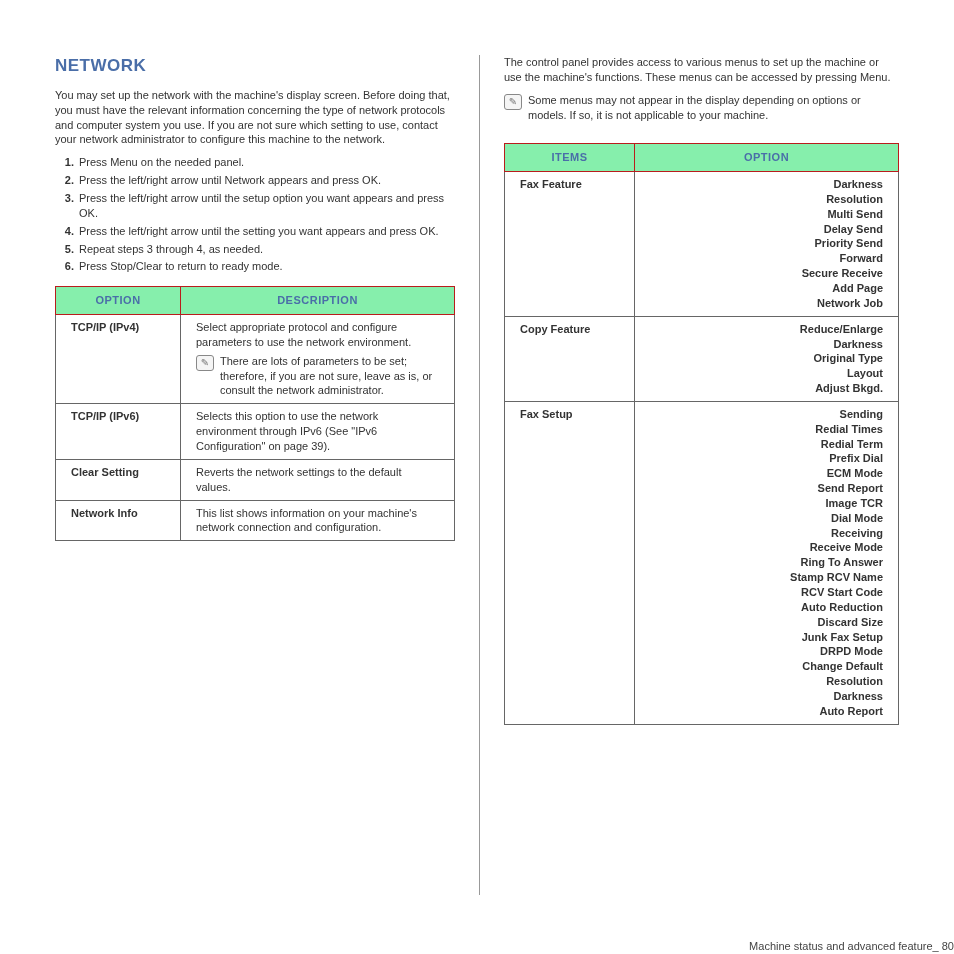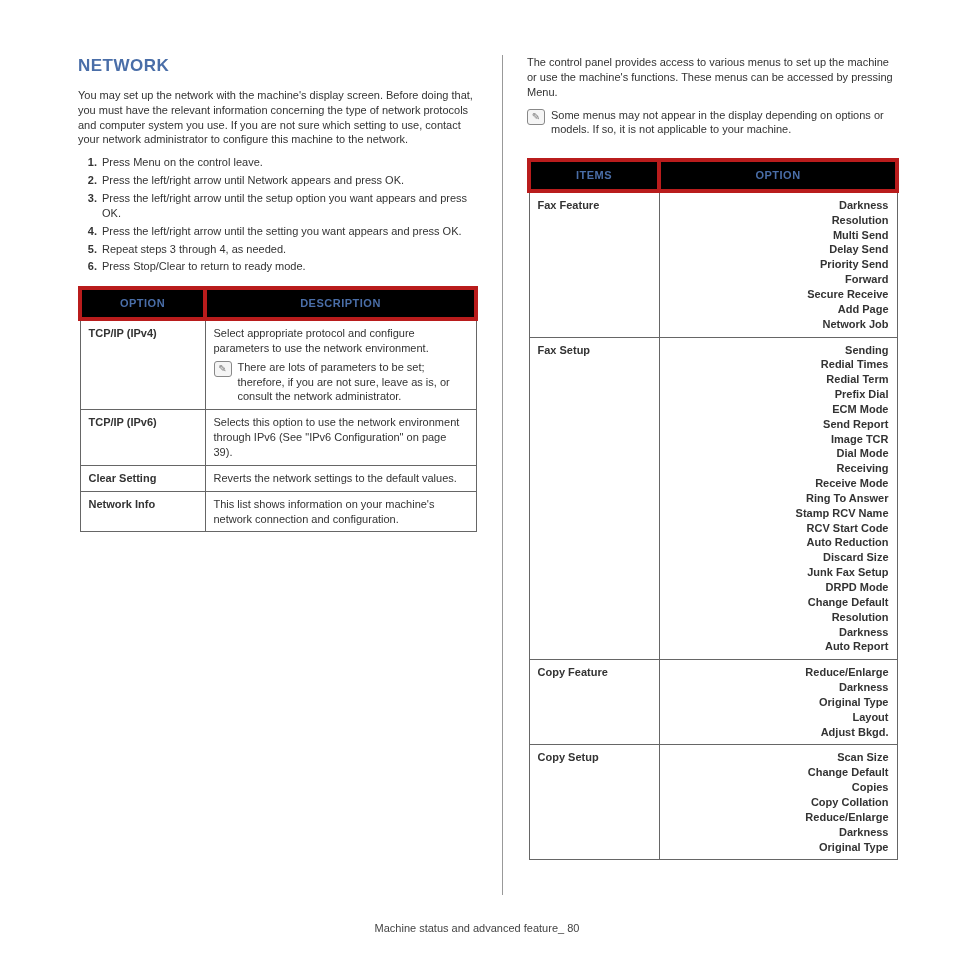--- a/index.html
+++ b/index.html
@@ -18,21 +18,20 @@
     padding: 55px 55px 0 55px;
     position: relative;
   }
   .columns {
     display: flex;
     gap: 20px;
   }
   .col-left {
     width: 400px;
     flex-shrink: 0;
-    margin-left: 23px;
   }
   .divider {
     width: 1px;
     background: #999;
     flex-shrink: 0;
     margin: 0 4px;
     height: 840px;
   }
   .col-right {
     flex: 1;
@@ -59,33 +58,33 @@
   ol.steps li::marker {
     font-weight: bold;
   }
   .b { font-weight: normal; }
   table {
     border-collapse: collapse;
     width: 100%;
     font-size: 11px;
   }
   th {
-    border: 4px solid #b91c1c;
-    background: #000000;
+    border: 1px solid #b91c1c;
+    background: #86efac;
     color: #4a6ea8;
     font-weight: bold;
     padding: 6px 8px;
     text-align: center;
     font-size: 11px;
     text-transform: uppercase;
     letter-spacing: 0.5px;
   }
   td {
     border: 1px solid #666;
-    padding: 5px 8px;
+    padding: 5px 15px;
     vertical-align: top;
   }
   td.opt { font-weight: bold; }
   .note-box {
     display: flex;
     gap: 6px;
     margin: 6px 0;
     align-items: flex-start;
   }
   .note-icon {
@@ -107,43 +106,43 @@
     display: flex;
     gap: 6px;
     margin-top: 4px;
   }
   .opt-list { line-height: 1.35; }
   .opt-list .lvl1 { margin-left: 0; }
   .opt-list .lvl2 { margin-left: 12px; }
   .opt-list div { font-weight: bold; white-space: nowrap; text-align: right; }
   .footer {
     position: absolute;
-    bottom: 18px;
+    bottom: 0;
     left: 0;
     width: 100%;
-    text-align: center;
+    text-align: right;
     font-size: 11px;
     color: #444;
   }
   .network-table td:first-child { width: 125px; }
   .menu-table td:first-child { width: 130px; }
 </style>
 </head>
 <body>
 
 <div class="page">
   <div class="columns">
 
     <div class="col-left">
       <h2>Network</h2>
       <p class="intro">You may set up the network with the machine's display screen. Before doing that, you must have the relevant information concerning the type of network protocols and computer system you use. If you are not sure which setting to use, contact your network administrator to configure this machine to the network.</p>
 
       <ol class="steps">
         <li>
-          <span>Press </span><span class="b">Menu</span><span> on the control leave.</span>
+          <span>Press </span><span class="b">Menu</span><span> on the needed panel.</span>
         </li>
         <li>
           <span>Press the left/right arrow until </span><span class="b">Network</span><span> appears and press </span><span class="b">OK</span><span>.</span>
         </li>
         <li>
           <span>Press the left/right arrow until the setup option you want appears and press </span><span class="b">OK</span><span>.</span>
         </li>
         <li>
           <span>Press the left/right arrow until the setting you want appears and press </span><span class="b">OK</span><span>.</span>
         </li>
@@ -211,20 +210,32 @@
             <div class="opt-list" id="fax-feature-list">
                   <div class="lvl1">Darkness</div>
                   <div class="lvl1">Resolution</div>
                   <div class="lvl1">Multi Send</div>
                   <div class="lvl1">Delay Send</div>
                   <div class="lvl1">Priority Send</div>
                   <div class="lvl1">Forward</div>
                   <div class="lvl1">Secure Receive</div>
                   <div class="lvl1">Add Page</div>
                   <div class="lvl1">Network Job</div>
+                </div>
+          </td>
+        </tr>
+        <tr>
+          <td class="opt">Copy Feature</td>
+          <td>
+            <div class="opt-list" id="copy-feature-list">
+                  <div class="lvl1">Reduce/Enlarge</div>
+                  <div class="lvl1">Darkness</div>
+                  <div class="lvl1">Original Type</div>
+                  <div class="lvl1">Layout</div>
+                  <div class="lvl1">Adjust Bkgd.</div>
                 </div>
           </td>
         </tr>
         <tr>
           <td class="opt">Fax Setup</td>
           <td>
             <div class="opt-list" id="fax-setup-list">
                   <div class="lvl1">Sending</div>
                   <div class="lvl2">Redial Times</div>
                   <div class="lvl2">Redial Term</div>
@@ -242,46 +253,20 @@
                   <div class="lvl2">Discard Size</div>
                   <div class="lvl2">Junk Fax Setup</div>
                   <div class="lvl2">DRPD Mode</div>
                   <div class="lvl1">Change Default</div>
                   <div class="lvl2">Resolution</div>
                   <div class="lvl2">Darkness</div>
                   <div class="lvl1">Auto Report</div>
                 </div>
           </td>
         </tr>
-        <tr>
-          <td class="opt">Copy Feature</td>
-          <td>
-            <div class="opt-list" id="copy-feature-list">
-                  <div class="lvl1">Reduce/Enlarge</div>
-                  <div class="lvl1">Darkness</div>
-                  <div class="lvl1">Original Type</div>
-                  <div class="lvl1">Layout</div>
-                  <div class="lvl1">Adjust Bkgd.</div>
-                </div>
-          </td>
-        </tr>
-        <tr>
-          <td class="opt">Copy Setup</td>
-          <td>
-            <div class="opt-list" id="copy-setup-list">
-                  <div class="lvl1">Scan Size</div>
-                  <div class="lvl1">Change Default</div>
-                  <div class="lvl2">Copies</div>
-                  <div class="lvl2">Copy Collation</div>
-                  <div class="lvl2">Reduce/Enlarge</div>
-                  <div class="lvl2">Darkness</div>
-                  <div class="lvl2">Original Type</div>
-                </div>
-          </td>
-        </tr>
       </tbody>
         </table>
     </div>
   </div>
 
   <div class="footer">
     <span>Machine status and advanced feature</span><span class="b">_ 80</span>
   </div>
 </div>
 

